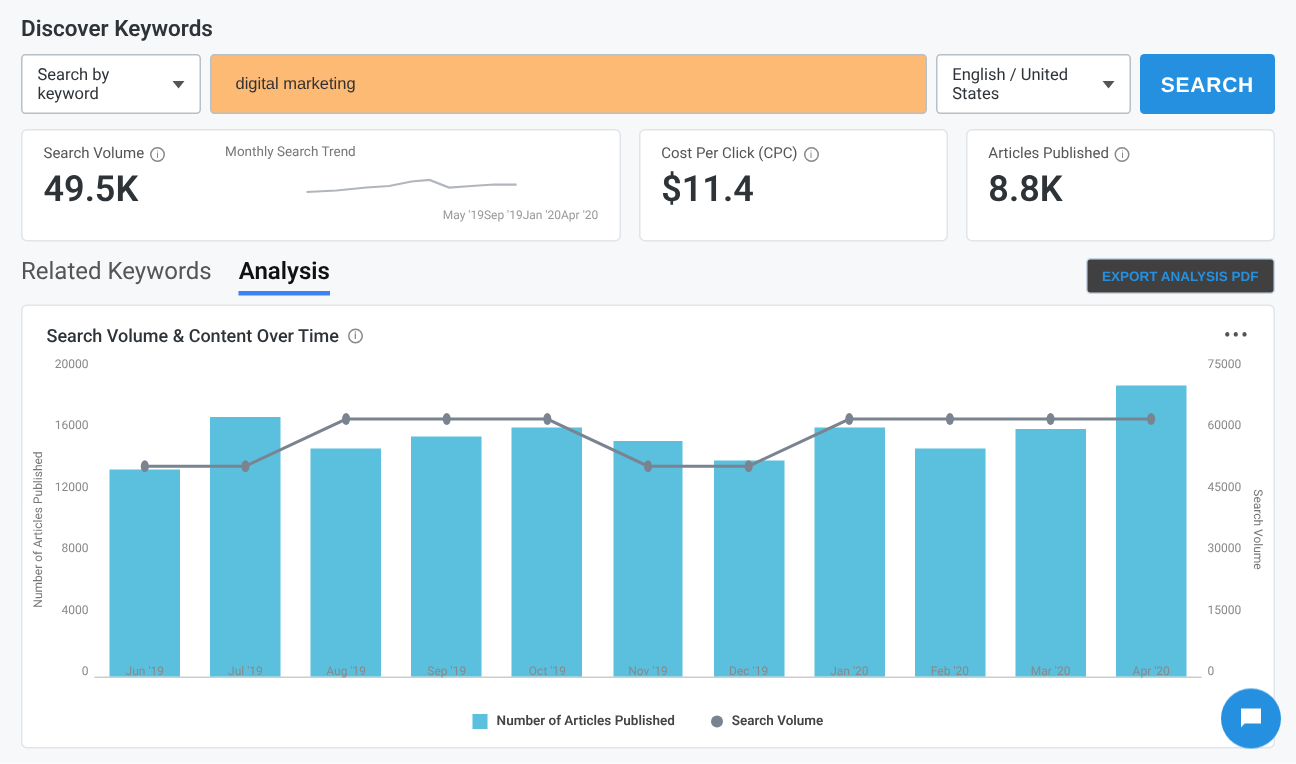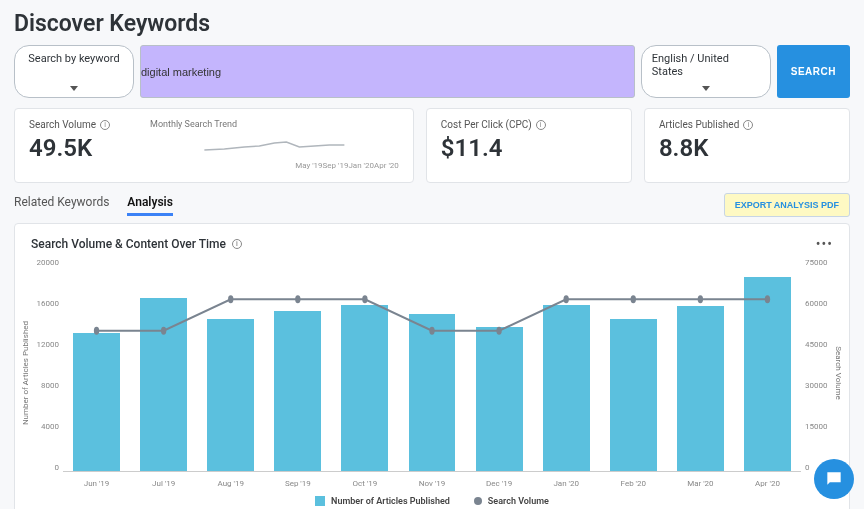--- a/index.html
+++ b/index.html
@@ -1,56 +1,56 @@
 <!DOCTYPE html>
 <html><head>
 <meta charset="utf-8">
 <style>
   * { box-sizing: border-box; margin: 0; padding: 0; }
   body { font-family: -apple-system, BlinkMacSystemFont, "Segoe UI", Roboto, sans-serif; background: #f7f8fa; color: #2e3338; width: 864px; height: 509px; overflow: hidden; }
   .page { padding: 10px 14px; }
-  .title { font-size: 23px; font-weight: 600; margin-bottom: 8px; }
+  .title { font-size: 15px; font-weight: 600; margin-bottom: 8px; }
   .search-row { display: flex; gap: 6px; align-items: stretch; margin-bottom: 10px; }
-  .dd { background: #fff; border: 1px solid #b8c0c8; border-radius: 15px; padding: 6px 10px; font-size: 11px; display: flex; align-items: center; justify-content: space-between; gap: 8px; cursor: pointer; flex-direction: column; }
+  .dd { background: #fff; border: 1px solid #b8c0c8; border-radius: 3px; padding: 6px 10px; font-size: 11px; display: flex; align-items: center; justify-content: space-between; gap: 8px; cursor: pointer; }
   .dd.type { width: 120px; }
   .dd.locale { width: 130px; }
-  .search-input { flex: 1; background: #c4b5fd; border: 1px solid #b8c0c8; border-radius: 3px; padding: 6px 0; font-size: 11px; color: #333; }
-  .search-btn { background: #2690e0; color: #fff; border: none; border-radius: 3px; padding: 0 14px; font-size: 10px; font-weight: 600; letter-spacing: 0.5px; cursor: pointer; }
+  .search-input { flex: 1; background: #fdba74; border: 1px solid #b8c0c8; border-radius: 3px; padding: 6px 16px; font-size: 11px; color: #333; }
+  .search-btn { background: #2690e0; color: #fff; border: none; border-radius: 3px; padding: 0 14px; font-size: 14px; font-weight: 600; letter-spacing: 0.5px; cursor: pointer; }
   .chev { width: 0; height: 0; border-left: 4px solid transparent; border-right: 4px solid transparent; border-top: 5px solid #555; }
   .cards { display: flex; gap: 12px; margin-bottom: 10px; }
   .card { background: #fff; border: 1px solid #e1e4e8; border-radius: 4px; padding: 10px 14px 12px; flex: 1; }
   .card.wide { flex: 2.1; display: flex; gap: 20px; }
   .card-label { font-size: 10px; color: #555; display: flex; align-items: center; gap: 4px; margin-bottom: 4px; }
   .info-icon { width: 10px; height: 10px; border: 1px solid #888; border-radius: 50%; font-size: 7px; display: inline-flex; align-items: center; justify-content: center; color: #888; }
   .card-value { font-size: 24px; font-weight: 600; }
   .trend-section { flex: 1; padding-left: 20px; }
   .trend-label { font-size: 9px; color: #777; margin-bottom: 6px; }
   .trend-svg { width: 100%; height: 20px; }
   .trend-ticks { display: flex; justify-content: flex-end; font-size: 8px; color: #999; margin-top: 2px; }
   .tabs-row { display: flex; justify-content: space-between; align-items: center; margin-bottom: 6px; }
-  .tabs { display: flex; gap: 18px; font-size: 12px; }
+  .tabs { display: flex; gap: 18px; font-size: 16px; }
   .tab { color: #555; cursor: pointer; padding-bottom: 4px; }
   .tab.active { color: #111; font-weight: 600; border-bottom: 3px solid #3b82f6; }
-  .export-btn { background: #fef9c3; border: 1px solid #c7d5e5; color: #2690e0; font-size: 9px; font-weight: 600; padding: 6px 10px; border-radius: 3px; cursor: pointer; }
+  .export-btn { background: #404040; border: 1px solid #c7d5e5; color: #2690e0; font-size: 9px; font-weight: 600; padding: 6px 10px; border-radius: 3px; cursor: pointer; }
   .chart-card { background: #fff; border: 1px solid #e1e4e8; border-radius: 4px; padding: 12px 16px; }
   .chart-header { display: flex; justify-content: space-between; align-items: center; margin-bottom: 6px; }
   .chart-title { font-size: 12px; font-weight: 500; display: flex; align-items: center; gap: 6px; }
   .more-icon { font-size: 14px; color: #555; cursor: pointer; letter-spacing: 1px; }
   .chart-area { position: relative; height: 230px; display: flex; }
   .y-axis-left, .y-axis-right { display: flex; flex-direction: column; justify-content: space-between; font-size: 8px; color: #888; padding-bottom: 16px; }
   .y-axis-left { width: 32px; align-items: flex-end; padding-right: 4px; }
   .y-axis-right { width: 32px; align-items: flex-start; padding-left: 4px; }
   .y-label-left, .y-label-right { position: absolute; font-size: 8px; color: #777; writing-mode: vertical-rl; }
   .y-label-left { left: -10px; top: 50%; transform: translateY(-50%) rotate(180deg); }
   .y-label-right { right: -10px; top: 50%; transform: translateY(-50%); }
   .plot { flex: 1; position: relative; }
   .bars-row { position: absolute; left: 0; right: 0; bottom: 16px; top: 0; display: flex; align-items: flex-end; justify-content: space-around; border-bottom: 1px solid #ccc; }
   .bar { background: #5bc0de; width: 70%; }
   .bar-wrap { flex: 1; display: flex; justify-content: center; align-items: flex-end; height: 100%; }
-  .x-labels { position: absolute; left: 0; right: 0; bottom: 0; display: flex; justify-content: space-around; font-size: 8px; color: #888; }
+  .x-labels { position: absolute; left: 0; right: 0; bottom: 16px; display: flex; justify-content: space-around; font-size: 8px; color: #888; }
   .x-labels span { flex: 1; text-align: center; }
   .line-svg { position: absolute; left: 0; right: 0; top: 0; bottom: 16px; width: 100%; height: calc(100% - 16px); pointer-events: none; }
   .legend { display: flex; justify-content: center; gap: 24px; font-size: 9px; font-weight: 600; color: #444; margin-top: 8px; }
   .legend-item { display: flex; align-items: center; gap: 6px; }
   .legend-sq { width: 10px; height: 10px; background: #5bc0de; }
   .legend-dot { width: 8px; height: 8px; background: #7a8490; border-radius: 50%; }
   .chat-bubble { position: fixed; right: 10px; bottom: 10px; width: 40px; height: 40px; background: #2690e0; border-radius: 50%; display: flex; align-items: center; justify-content: center; cursor: pointer; }
   .chat-bubble svg { width: 20px; height: 20px; fill: #fff; }
 </style>
 </head>

